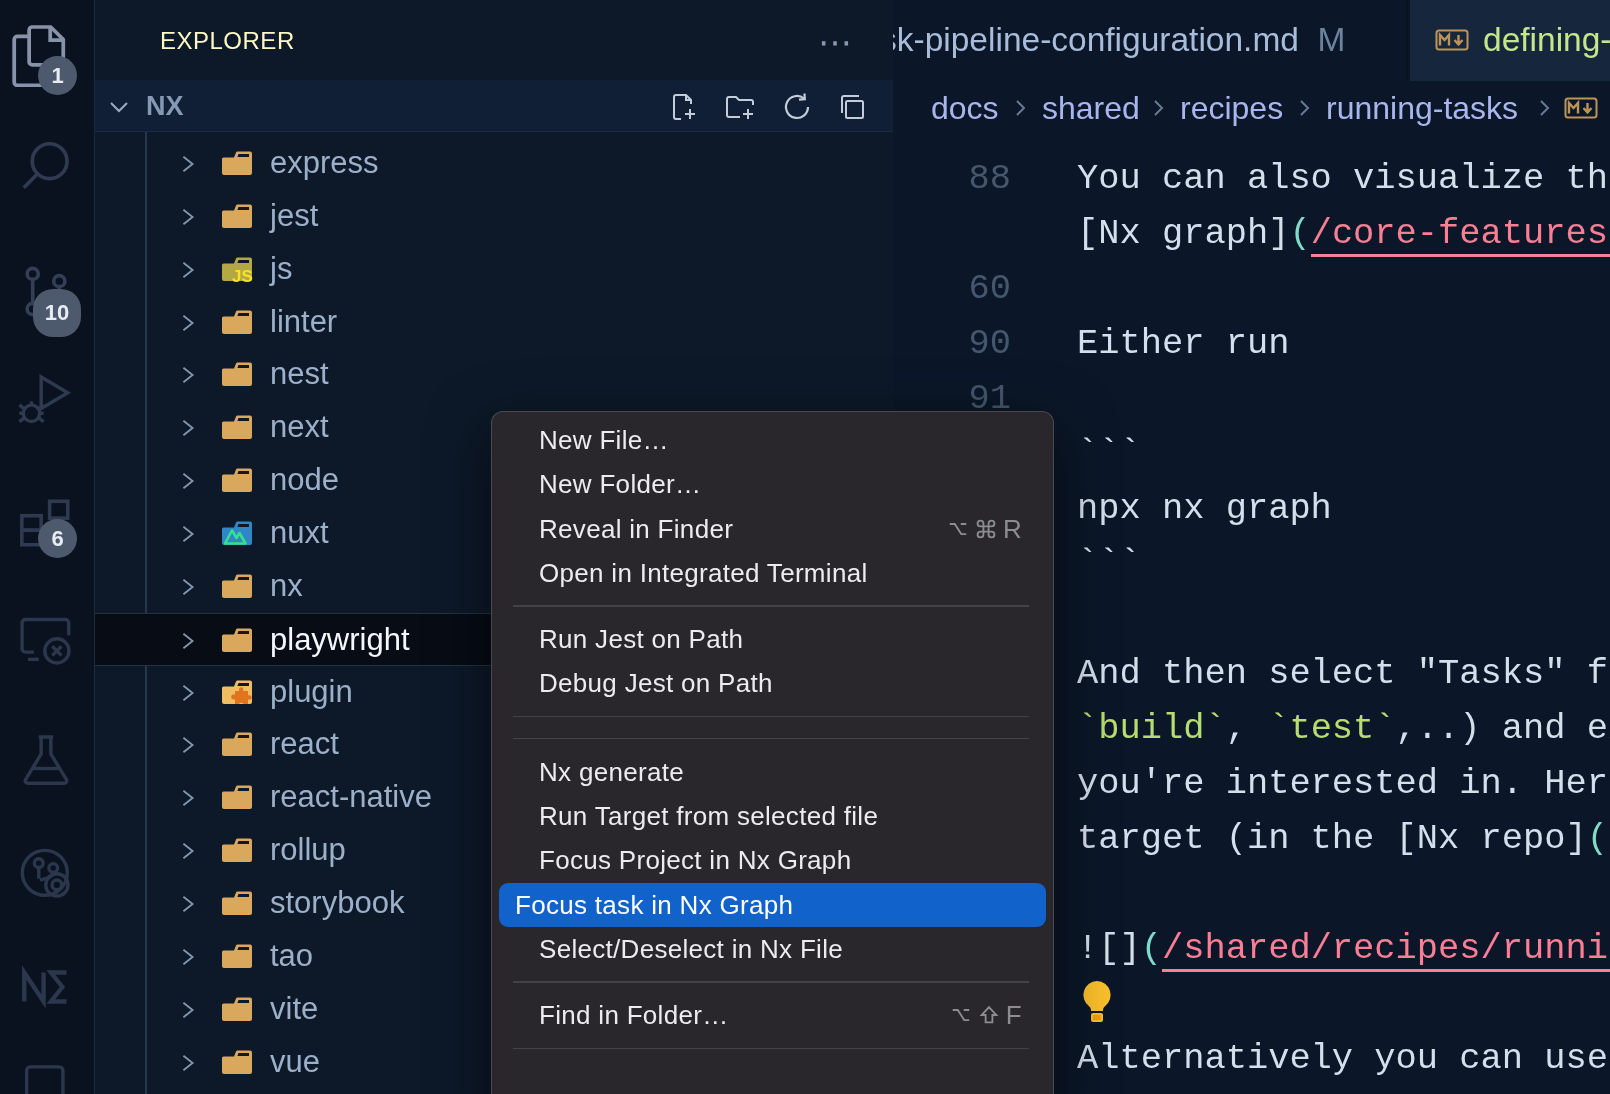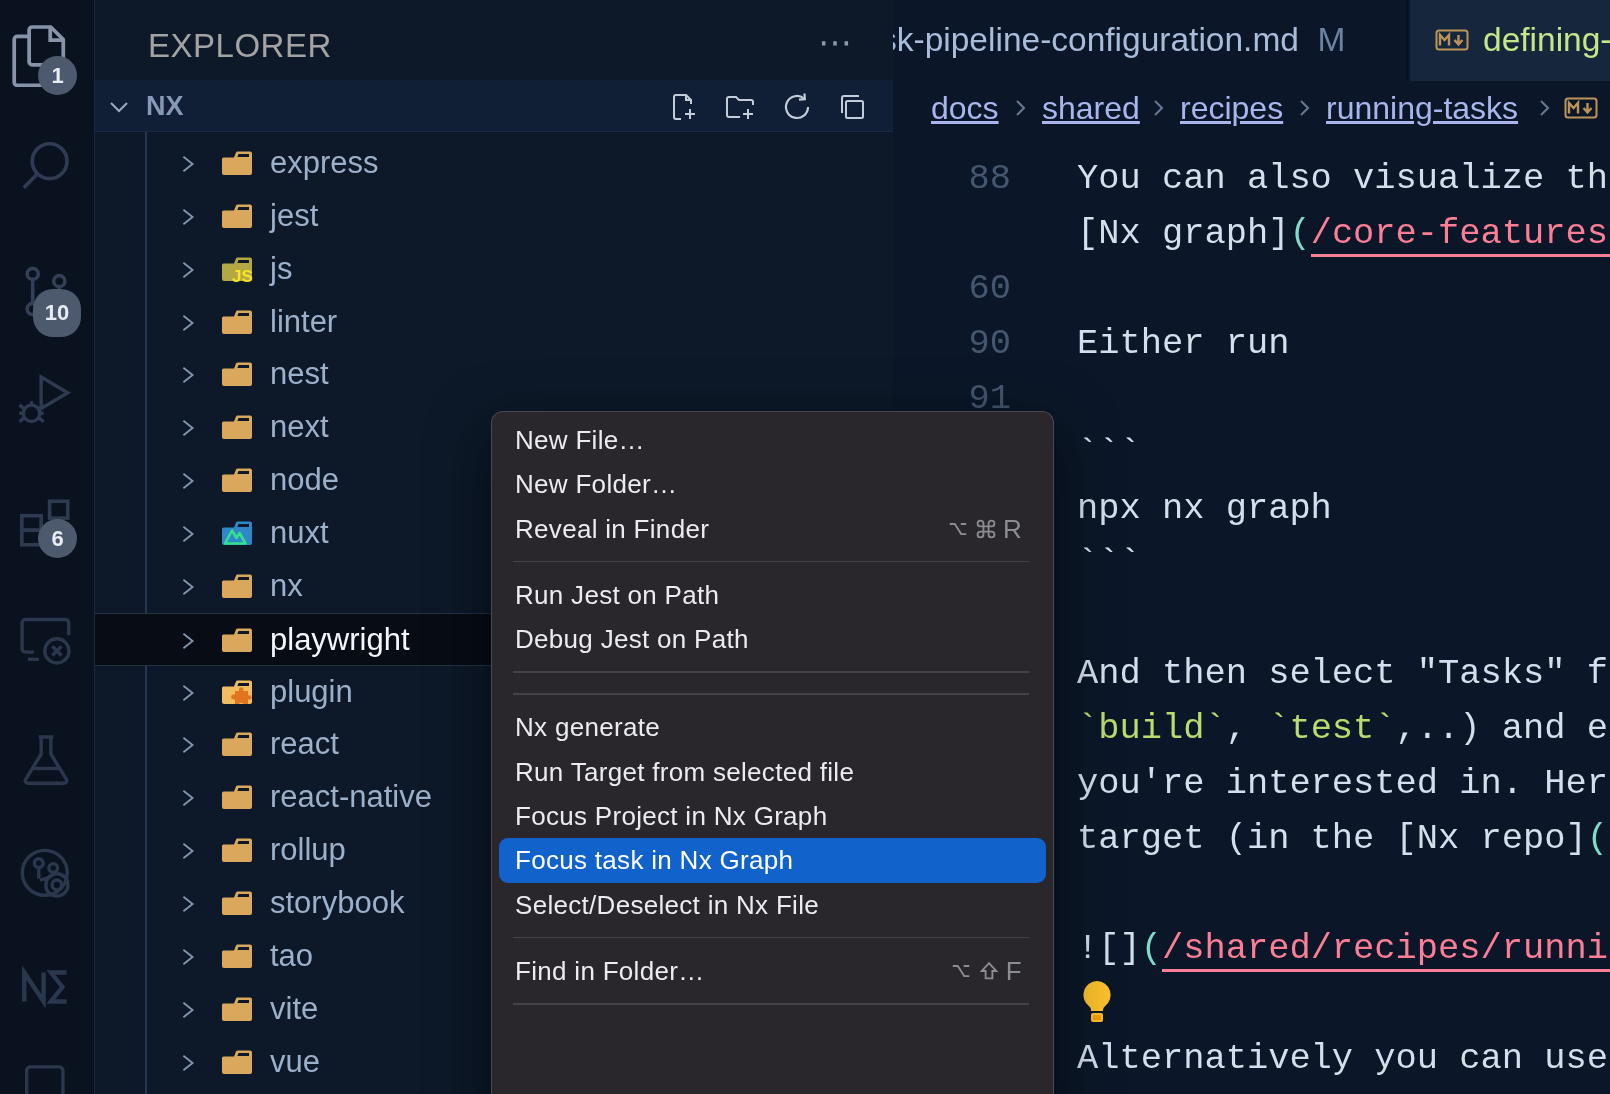--- a/index.html
+++ b/index.html
@@ -10,21 +10,21 @@
 
   
   #actbar { left:0; top:0; width:95px; height:1094px; background:#0a121f; border-right:1px solid #1a2940; }
   .aicon { position:absolute; left:17px; width:58px; height:58px; }
   .badge { position:absolute; background:#4d596c; color:#e8edf4; font-weight:bold;
     font-size:22px; display:flex; align-items:center; justify-content:center;
     border-radius:20px; }
 
   
   #sidebar { left:95px; top:0; width:798px; height:1094px; background:#0d1929; }
-  #sbtitle { left:53px; top:27px; font-size:33px; letter-spacing:0.5px; color:#a3a3a3; }
+  #sbtitle { left:65px; top:27px; font-size:24px; letter-spacing:0.5px; color:#fef9c3; }
   #sbdots { left:723px; top:22px; font-size:34px; color:#8b99ad; }
   #nxhead { left:0; top:80px; width:798px; height:52px; background:#101f35;
     border-bottom:1px solid #1a2a42; }
   #nxlabel { left:51px; top:11px; font-size:27px; font-weight:bold; color:#8599b4; }
   .hico { position:absolute; top:11px; width:32px; height:32px; }
   #guide { left:50px; top:132px; width:2px; height:962px; background:rgba(110,140,180,0.26); }
 
   .row { position:absolute; left:0; width:798px; height:53px;margin-top:16px; }
   .row .chev { position:absolute; left:82px; top:16px; width:22px; height:22px; }
   .row .fico { position:absolute; left:126px; top:14px; width:32px; height:25px; }
@@ -34,37 +34,37 @@
   .rowsel .lbl { color:#f4f7fb; }
 
   
   #editor { left:893px; top:0; width:717px; height:1094px; background:#0b1728; }
   #tab1 { left:0; top:0; width:515px; height:81px; background:#0b1728; overflow:hidden; border-right:2px solid #091120;}
   #tab1 .t { position:absolute; left:-13px; top:21px; font-size:33.5px; color:#a9bcd9; white-space:pre; }
   #tab1 .m { color:#6c829f; }
   #tab2 { left:517px; top:0; width:200px; height:81px; background:#16263c; overflow:hidden; }
   #tab2 .t { position:absolute; left:73px; top:21px; font-size:33.5px; color:#c6e68a; white-space:pre; }
   #crumbs { left:0; top:81px; width:717px; height:53px; background:#0b1728; }
-  .crumb { position:absolute; top:9px; font-size:32px; color:#a9b6ee;text-decoration:underline; }
+  .crumb { position:absolute; top:9px; font-size:32px; color:#a9b6ee; }
   .csvg { top:16px; }
 
   #code { position:absolute; left:0; top:134px; width:717px; height:960px; overflow:hidden;
     font-family:"Liberation Mono", monospace; font-size:35.4px; white-space:pre; }
   .cl { position:absolute; left:184px; height:55px; line-height:55px; color:#d5dfec; }
   .ln { position:absolute; left:0px; width:118px; height:55px; line-height:55px;
     text-align:right; color:#45576e; }
   .teal { color:#7fdbca; }
   .pinku { color:#fb7e95; border-bottom:3px solid #fb7e95; }
   .grn { color:#b8dc6e; }
 
   
   #menu { left:491px; top:411px; width:563px; height:720px; background:rgba(42,40,45,0.98);
     border:1px solid rgba(125,125,135,0.4); border-radius:12px;
     box-shadow:0 18px 60px rgba(0,0,0,0.6); padding-top:6px; color:#ececf0; font-size:26px; letter-spacing:0.3px; }
-  .mi { position:relative; height:44.3px; line-height:44.3px; padding-left:23px; }
+  .mi { position:relative; height:44.3px; line-height:44.3px; padding-left:23px;margin-left:24px; }
   .msep { height:22px; position:relative; }
   .msep:after { content:""; position:absolute; left:21px; right:24px; top:10px;
     height:1.5px; background:rgba(255,255,255,0.13); }
   .mhl { margin:0 7px; height:44.3px; line-height:44.3px; padding-left:16px;
     background:#1262cc; border-radius:9px; color:#fff; }
   .sc { position:absolute; right:31px; top:0; height:44.3px; display:flex; align-items:center; gap:6px; color:#8c8c93; }
   .marr { position:absolute; right:31px; top:0; color:#e9e9ee; }
 </style>
 </head>
 <body>
@@ -349,20 +349,21 @@
     </div>
   </div>
   <div class="abs" id="menu">
     <div class="mi">New File…</div>
     <div class="mi">New Folder…</div>
     <div class="mi">Reveal in Finder<span class="sc"><svg width="22" height="22" viewBox="0 0 24 24" fill="none" stroke="#8c8c93" stroke-width="2">
             <path d="M3 6.5 H8.5 L15.5 17.5 H21 M15 6.5 H21"></path>
           </svg><svg width="22" height="22" viewBox="0 0 24 24" fill="none" stroke="#8c8c93" stroke-width="2">
             <path d="M9.2 9.2 V6 A3.2 3.2 0 1 0 6 9.2 Z M14.8 9.2 H18 A3.2 3.2 0 1 0 14.8 6 Z M9.2 14.8 H6 A3.2 3.2 0 1 0 9.2 18 Z M14.8 14.8 V18 A3.2 3.2 0 1 0 18 14.8 Z M9.2 9.2 H14.8 V14.8 H9.2 Z"></path>
           </svg>R</span></div>
+    <div class="mi">Open in Integrated Terminal</div>
     <div class="msep"></div>
     <div class="mi">Run Jest on Path</div>
     <div class="mi">Debug Jest on Path</div>
     <div class="msep"></div>
     <div class="msep"></div>
     <div class="mi">Nx generate</div>
     <div class="mi">Run Target from selected file</div>
     <div class="mi">Focus Project in Nx Graph</div>
     <div class="mhl">Focus task in Nx Graph</div>
     <div class="mi">Select/Deselect in Nx File</div>

